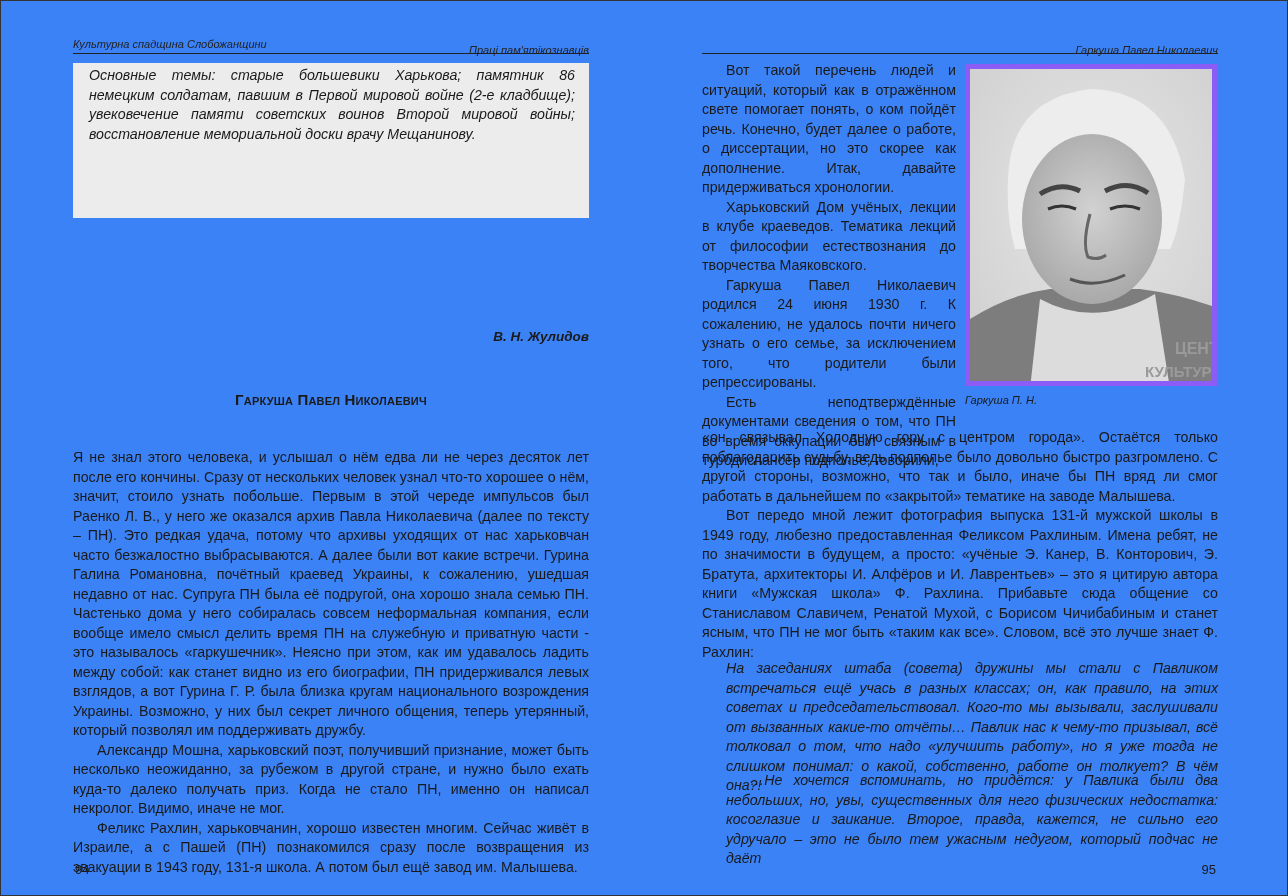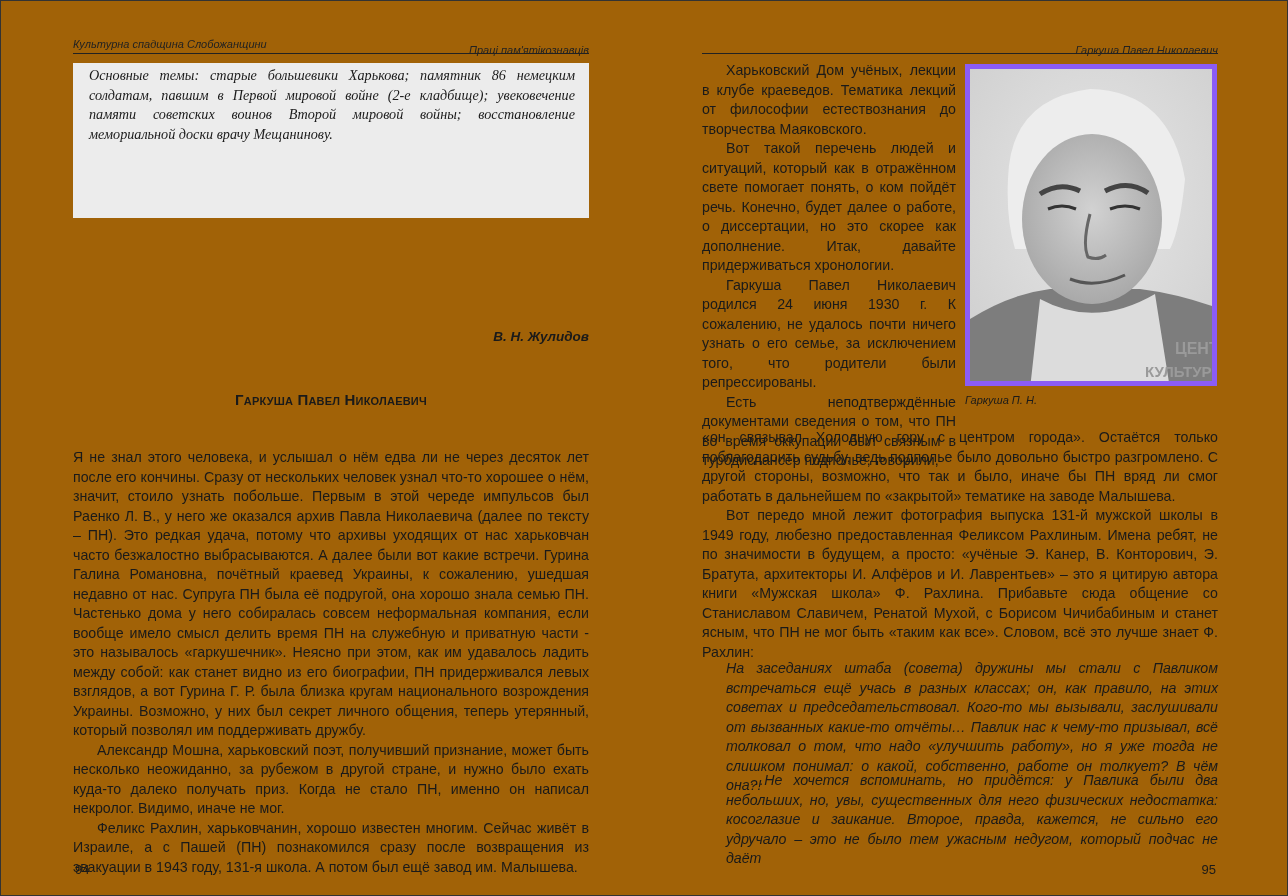--- a/index.html
+++ b/index.html
@@ -1,19 +1,19 @@
 <!DOCTYPE html>
 <html><head>
 <meta charset="utf-8">
 <style>
   html, body { margin:0; padding:0; background:#ffffff; }
   body { width:1288px; height:896px; overflow:hidden; }
   .spread {
     position:relative; width:1286px; height:894px;
-    border:1px solid #333; background:#a16207;
+    border:1px solid #333; background:#3b82f6;
     font-family:"Liberation Sans", sans-serif; color:#1a1a1a;
   }
   .page { position:absolute; top:0; height:894px; }
   .page.left { left:72px; width:516px; }
   .page.right { left:701px; width:516px; }
 
   .running-head {
     position:absolute; top:36px; left:0; width:516px; height:16px;
     font-style:italic; font-size:11px; color:#222;
     border-bottom:1px solid #222;
@@ -22,21 +22,21 @@
   .running-head .r { position:absolute; right:0; top:7px; }
 
   .grey-box {
     position:absolute; top:62px; left:0; width:516px; height:155px;
     background:#ececec;
   }
   .grey-box p {
     margin:0; padding:0 14px 0 16px;
     font-style:italic; font-size:14.2px; line-height:19.5px; text-align:justify;
   }
-  .grey-box p.first { padding-top:3px;font-family:Liberation Serif, serif; }
+  .grey-box p.first { padding-top:3px; }
   .grey-box p.second { margin-top:7px; }
 
   .author {
     position:absolute; top:328px; right:0;
     font-weight:bold; font-style:italic; font-size:13.5px;
   }
   .article-title {
     position:absolute; top:390px; left:0; width:516px; text-align:center;
     font-weight:bold; font-size:15px; letter-spacing:0.2px;
     font-variant:small-caps;
@@ -101,22 +101,22 @@
 
     <div class="page-num">94</div>
   </div>
 
   <div class="page right">
     <div class="running-head">
       <span class="r">Гаркуша Павел Николаевич</span>
     </div>
 
     <div class="right-col body-text">
+      <p class="indent">Вот такой перечень людей и ситуаций, который как в отражённом свете помогает понять, о ком пойдёт речь. Конечно, будет далее о работе, о диссертации, но это скорее как дополнение. Итак, давайте придерживаться хронологии.</p>
       <p class="indent">Харьковский Дом учёных, лекции в клубе краеведов. Тематика лекций от философии естествознания до творчества Маяковского.</p>
-      <p class="indent">Вот такой перечень людей и ситуаций, который как в отражённом свете помогает понять, о ком пойдёт речь. Конечно, будет далее о работе, о диссертации, но это скорее как дополнение. Итак, давайте придерживаться хронологии.</p>
       <p class="indent">Гаркуша Павел Николаевич родился 24 июня 1930 г. К сожалению, не удалось почти ничего узнать о его семье, за исключением того, что родители были репрессированы.</p>
       <p class="indent">Есть неподтверждённые документами сведения о том, что ПН во время оккупации был связным в турбдиспансер подполье, говорили,</p>
     </div>
 
     <div class="photo">
       <svg width="250" height="320" viewBox="0 0 250 320">
         <defs>
           <radialGradient id="bg" cx="50%" cy="40%" r="70%">
             <stop offset="0%" stop-color="#e6e6e6"></stop>
             <stop offset="100%" stop-color="#cfcfcf"></stop>

